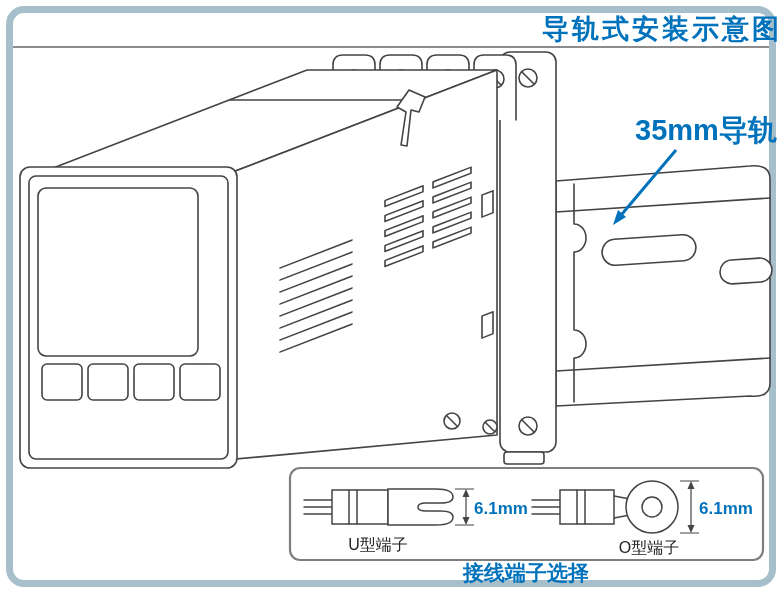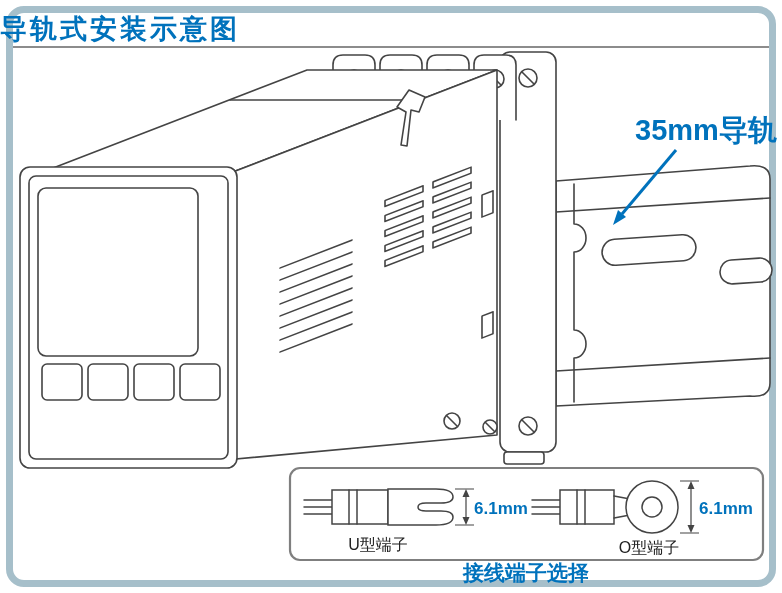--- a/index.html
+++ b/index.html
@@ -3,21 +3,21 @@
 <meta charset="utf-8">
 <style>
   :root { --accent:#0072bc; --frame:#a6bfca; --line:#444444; }
   * { margin:0; padding:0; box-sizing:border-box; }
   html,body { width:782px; height:593px; }
   body { background:#ffffff; font-family:"Liberation Sans","DejaVu Sans",sans-serif; }
   .stage { position:relative; width:782px; height:593px; background:#fff; overflow:hidden; }
   .frame { position:absolute; left:6px; top:6px; right:6px; bottom:6px;
            border:7px solid var(--frame); border-radius:18px; pointer-events:none; }
   .drawing { position:absolute; left:0; top:0; width:782px; height:593px; }
-  .title { position:absolute; top:11px; left:0; width:100%; text-align:left;
+  .title { position:absolute; top:11px; left:0; width:100%; text-align:right;
            font-size:27px; font-weight:bold; letter-spacing:3px; color:var(--accent); }
   .title-divider { position:absolute; top:46px; left:13px; right:13px; height:2px; background:#8c8c8c; }
   .rail-label   { font-size:29px; font-weight:bold; fill:var(--accent); }
   .dim-text     { font-size:17px; font-weight:bold; fill:var(--accent); }
   .part-label   { font-size:16px; fill:#222; }
   .caption-text { font-size:21px; font-weight:bold; fill:var(--accent); }
 </style>
 </head>
 <body>
 

